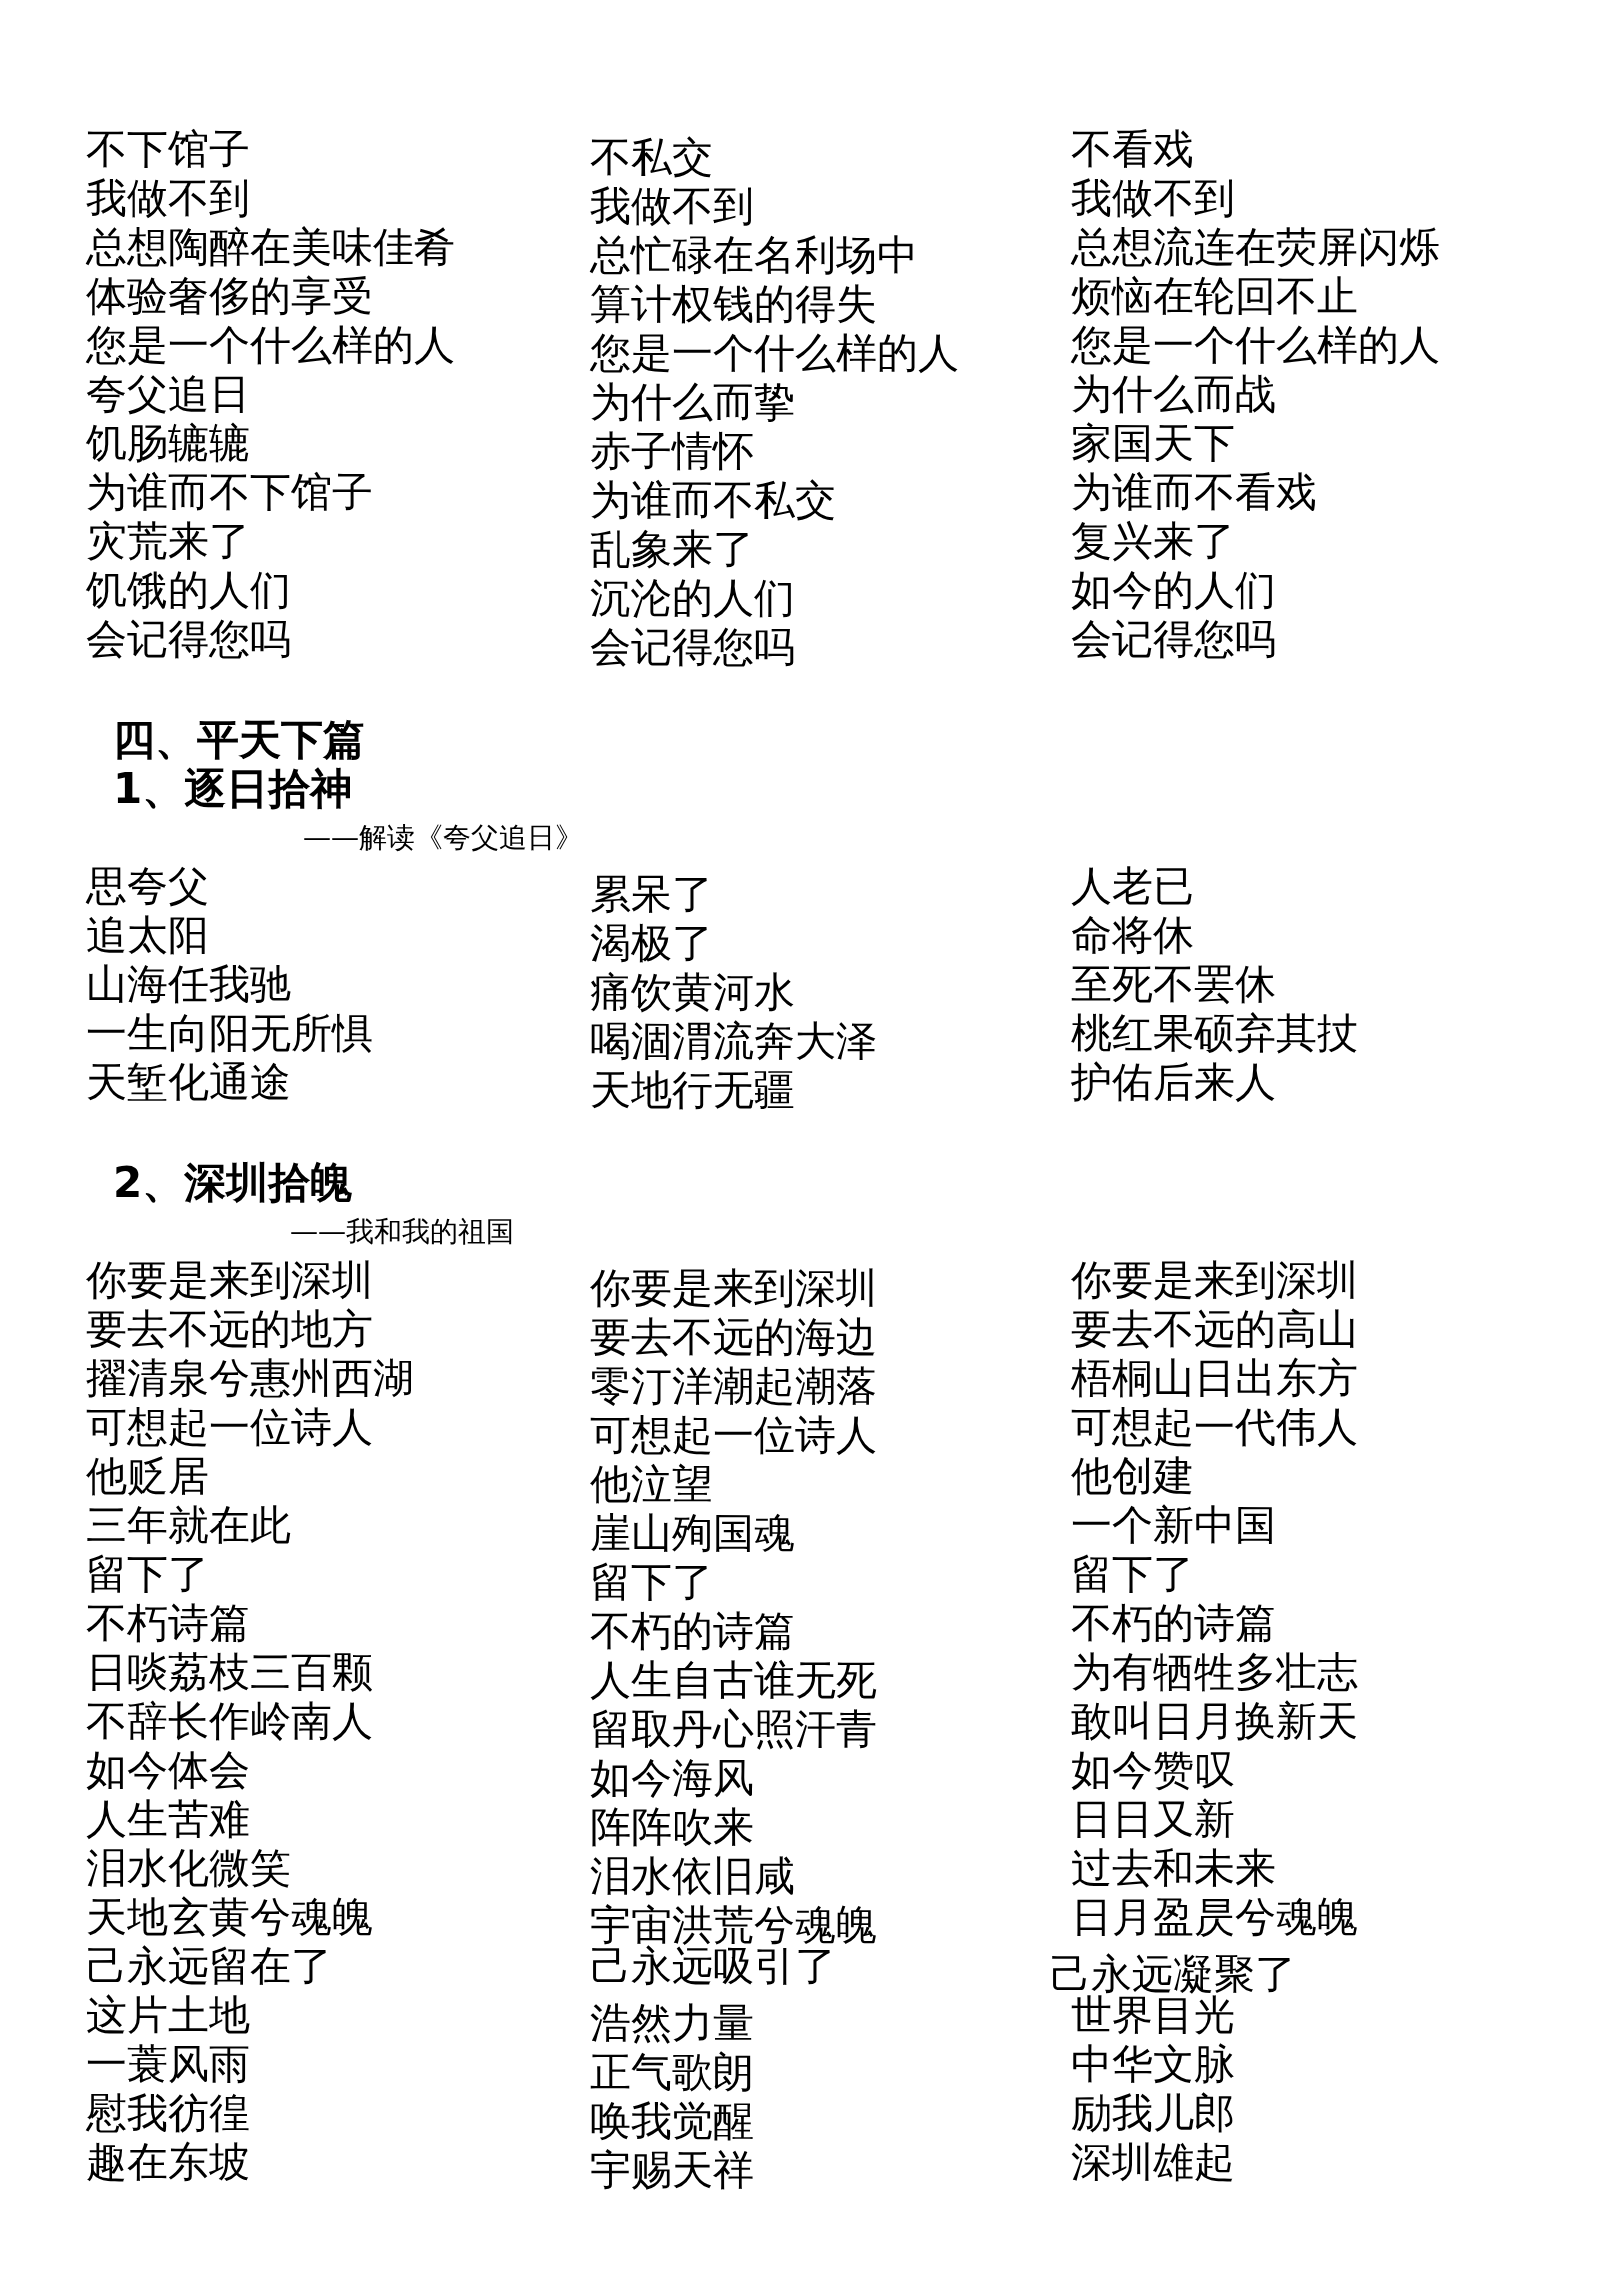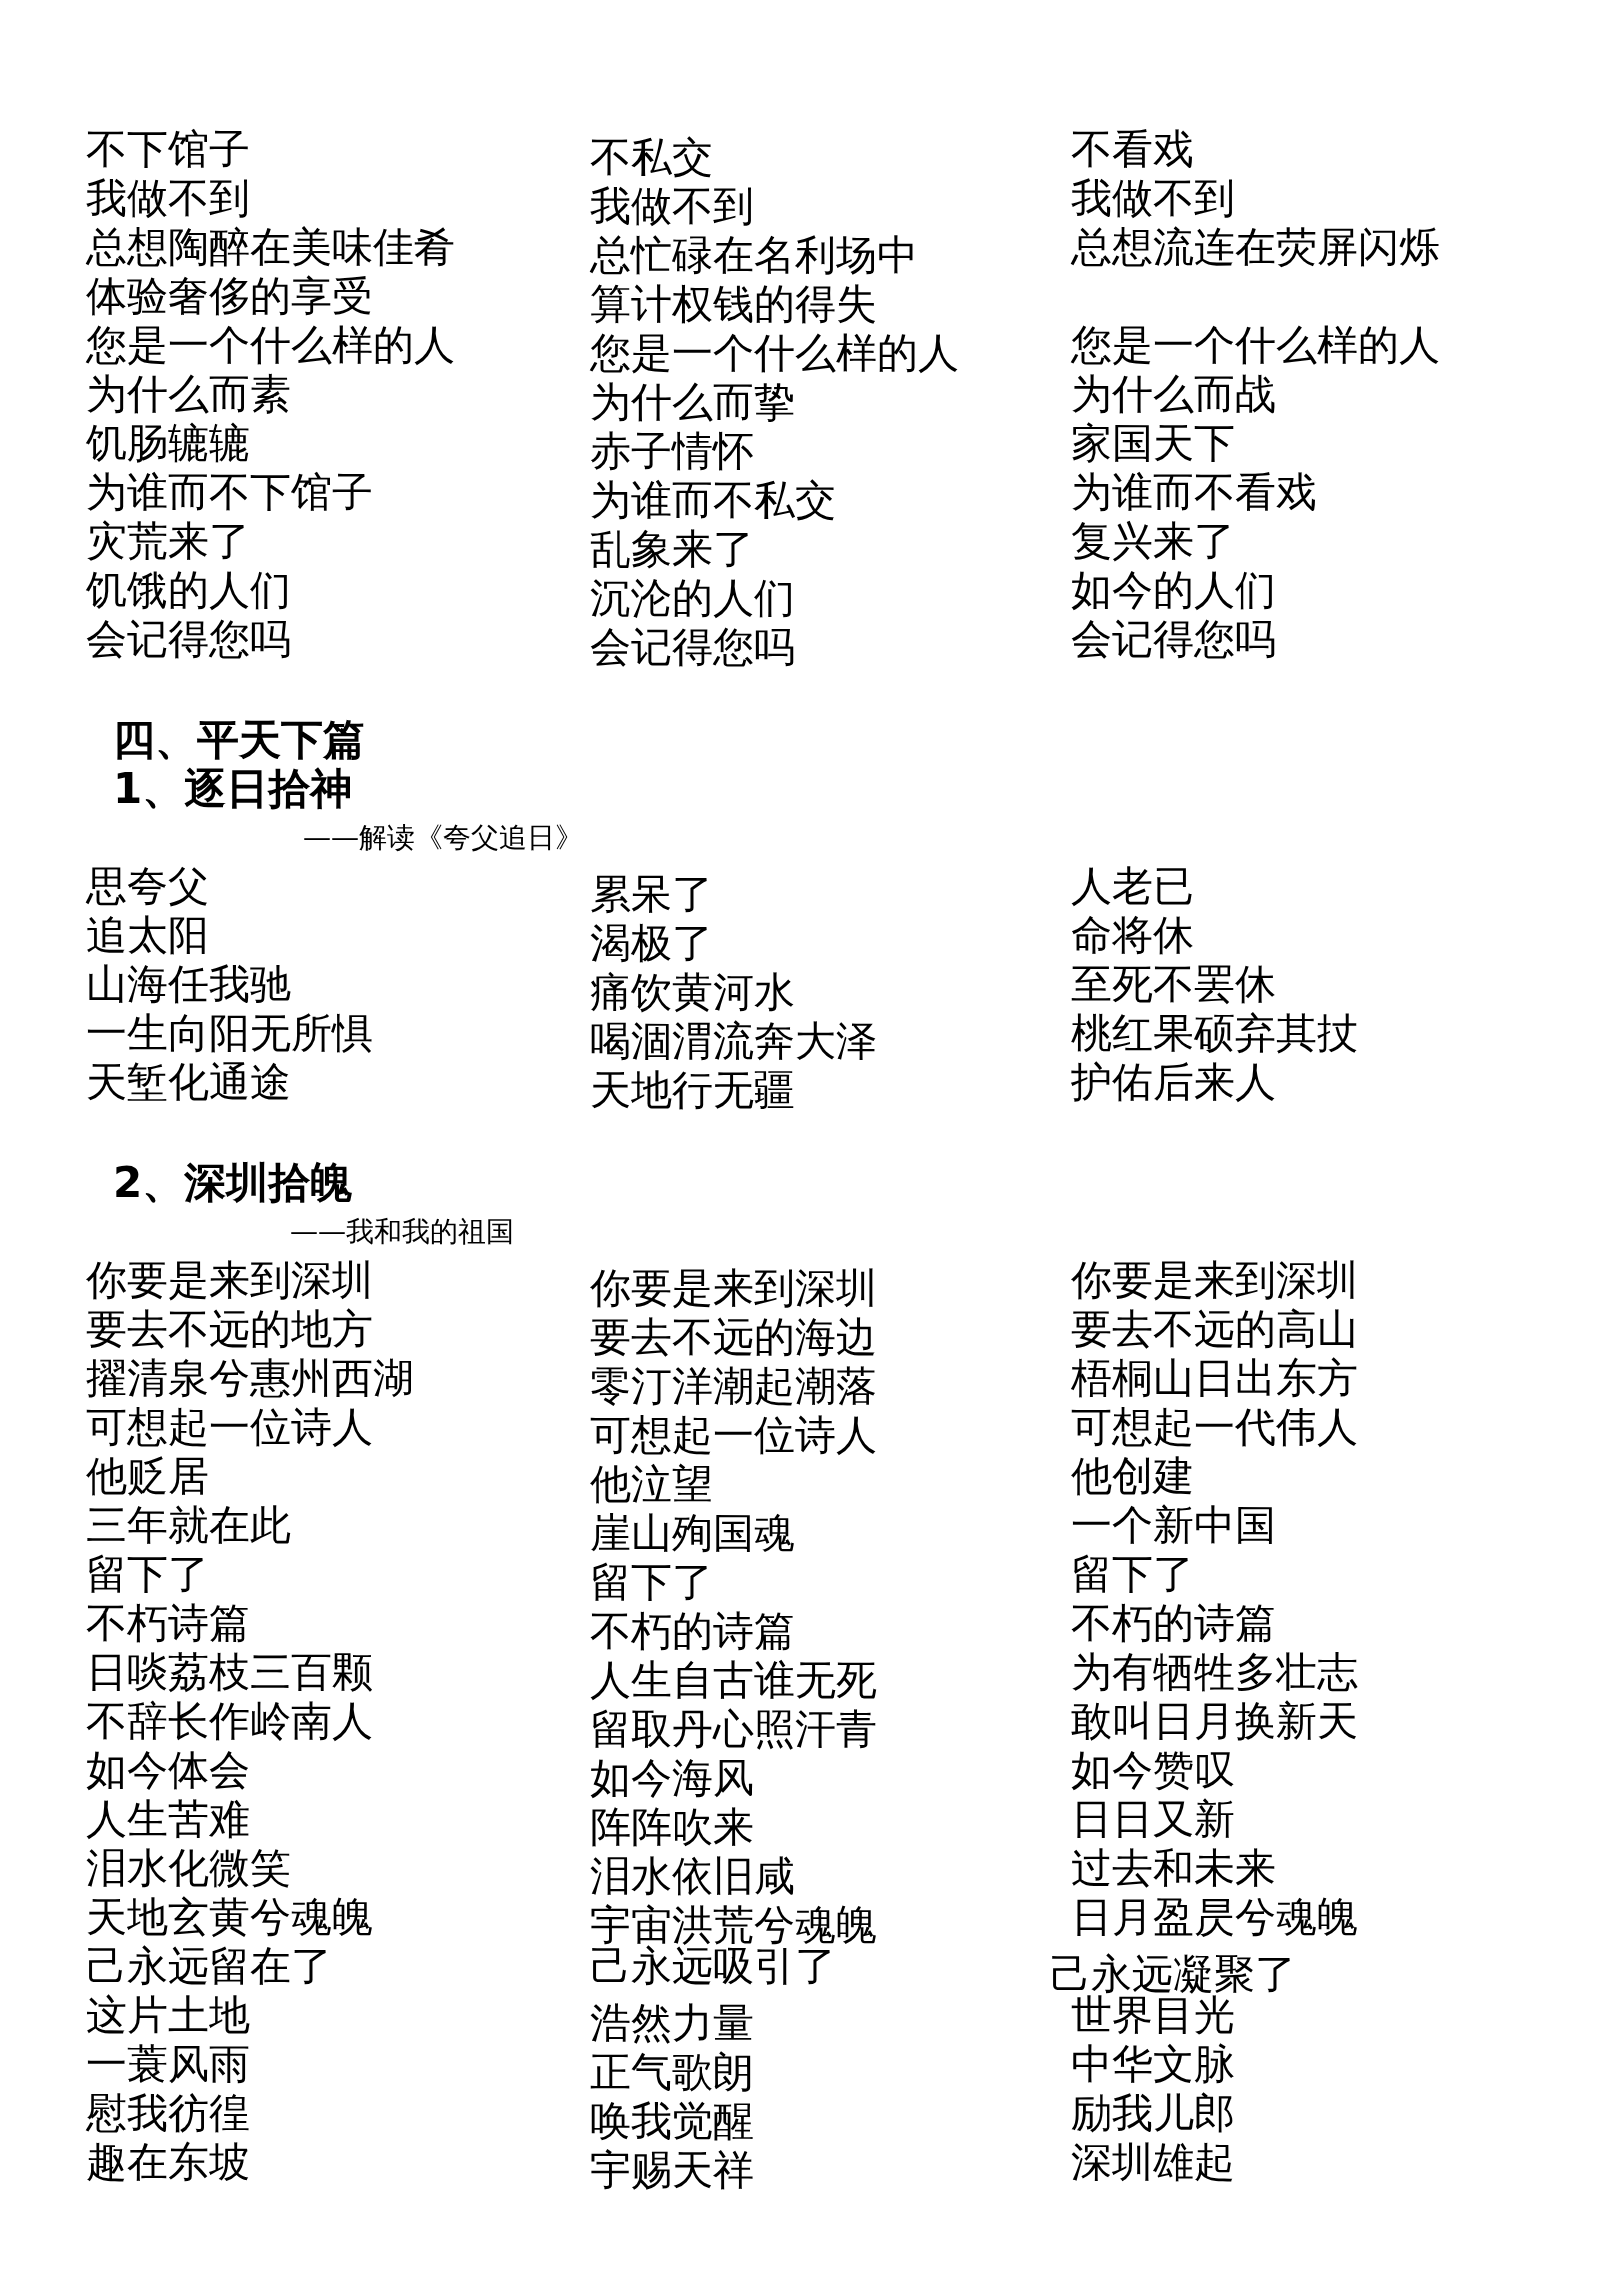--- a/index.html
+++ b/index.html
@@ -38,28 +38,29 @@
         <span class="cell c3">我做不到</span>
       </div>
     <div class="row">
         <span class="cell c1">总想陶醉在美味佳肴</span>
         <span class="cell c2">总忙碌在名利场中</span>
         <span class="cell c3">总想流连在荧屏闪烁</span>
       </div>
     <div class="row">
         <span class="cell c1">体验奢侈的享受</span>
         <span class="cell c2">算计权钱的得失</span>
+        <span class="cell c3">烦恼在轮回不止</span>
       </div>
     <div class="row">
         <span class="cell c1">您是一个什么样的人</span>
         <span class="cell c2">您是一个什么样的人</span>
         <span class="cell c3">您是一个什么样的人</span>
       </div>
     <div class="row">
-        <span class="cell c1">为什么而素</span>
+        <span class="cell c1">夸父追日</span>
         <span class="cell c2">为什么而挚</span>
         <span class="cell c3">为什么而战</span>
       </div>
     <div class="row">
         <span class="cell c1">饥肠辘辘</span>
         <span class="cell c2">赤子情怀</span>
         <span class="cell c3">家国天下</span>
       </div>
     <div class="row">
         <span class="cell c1">为谁而不下馆子</span>

